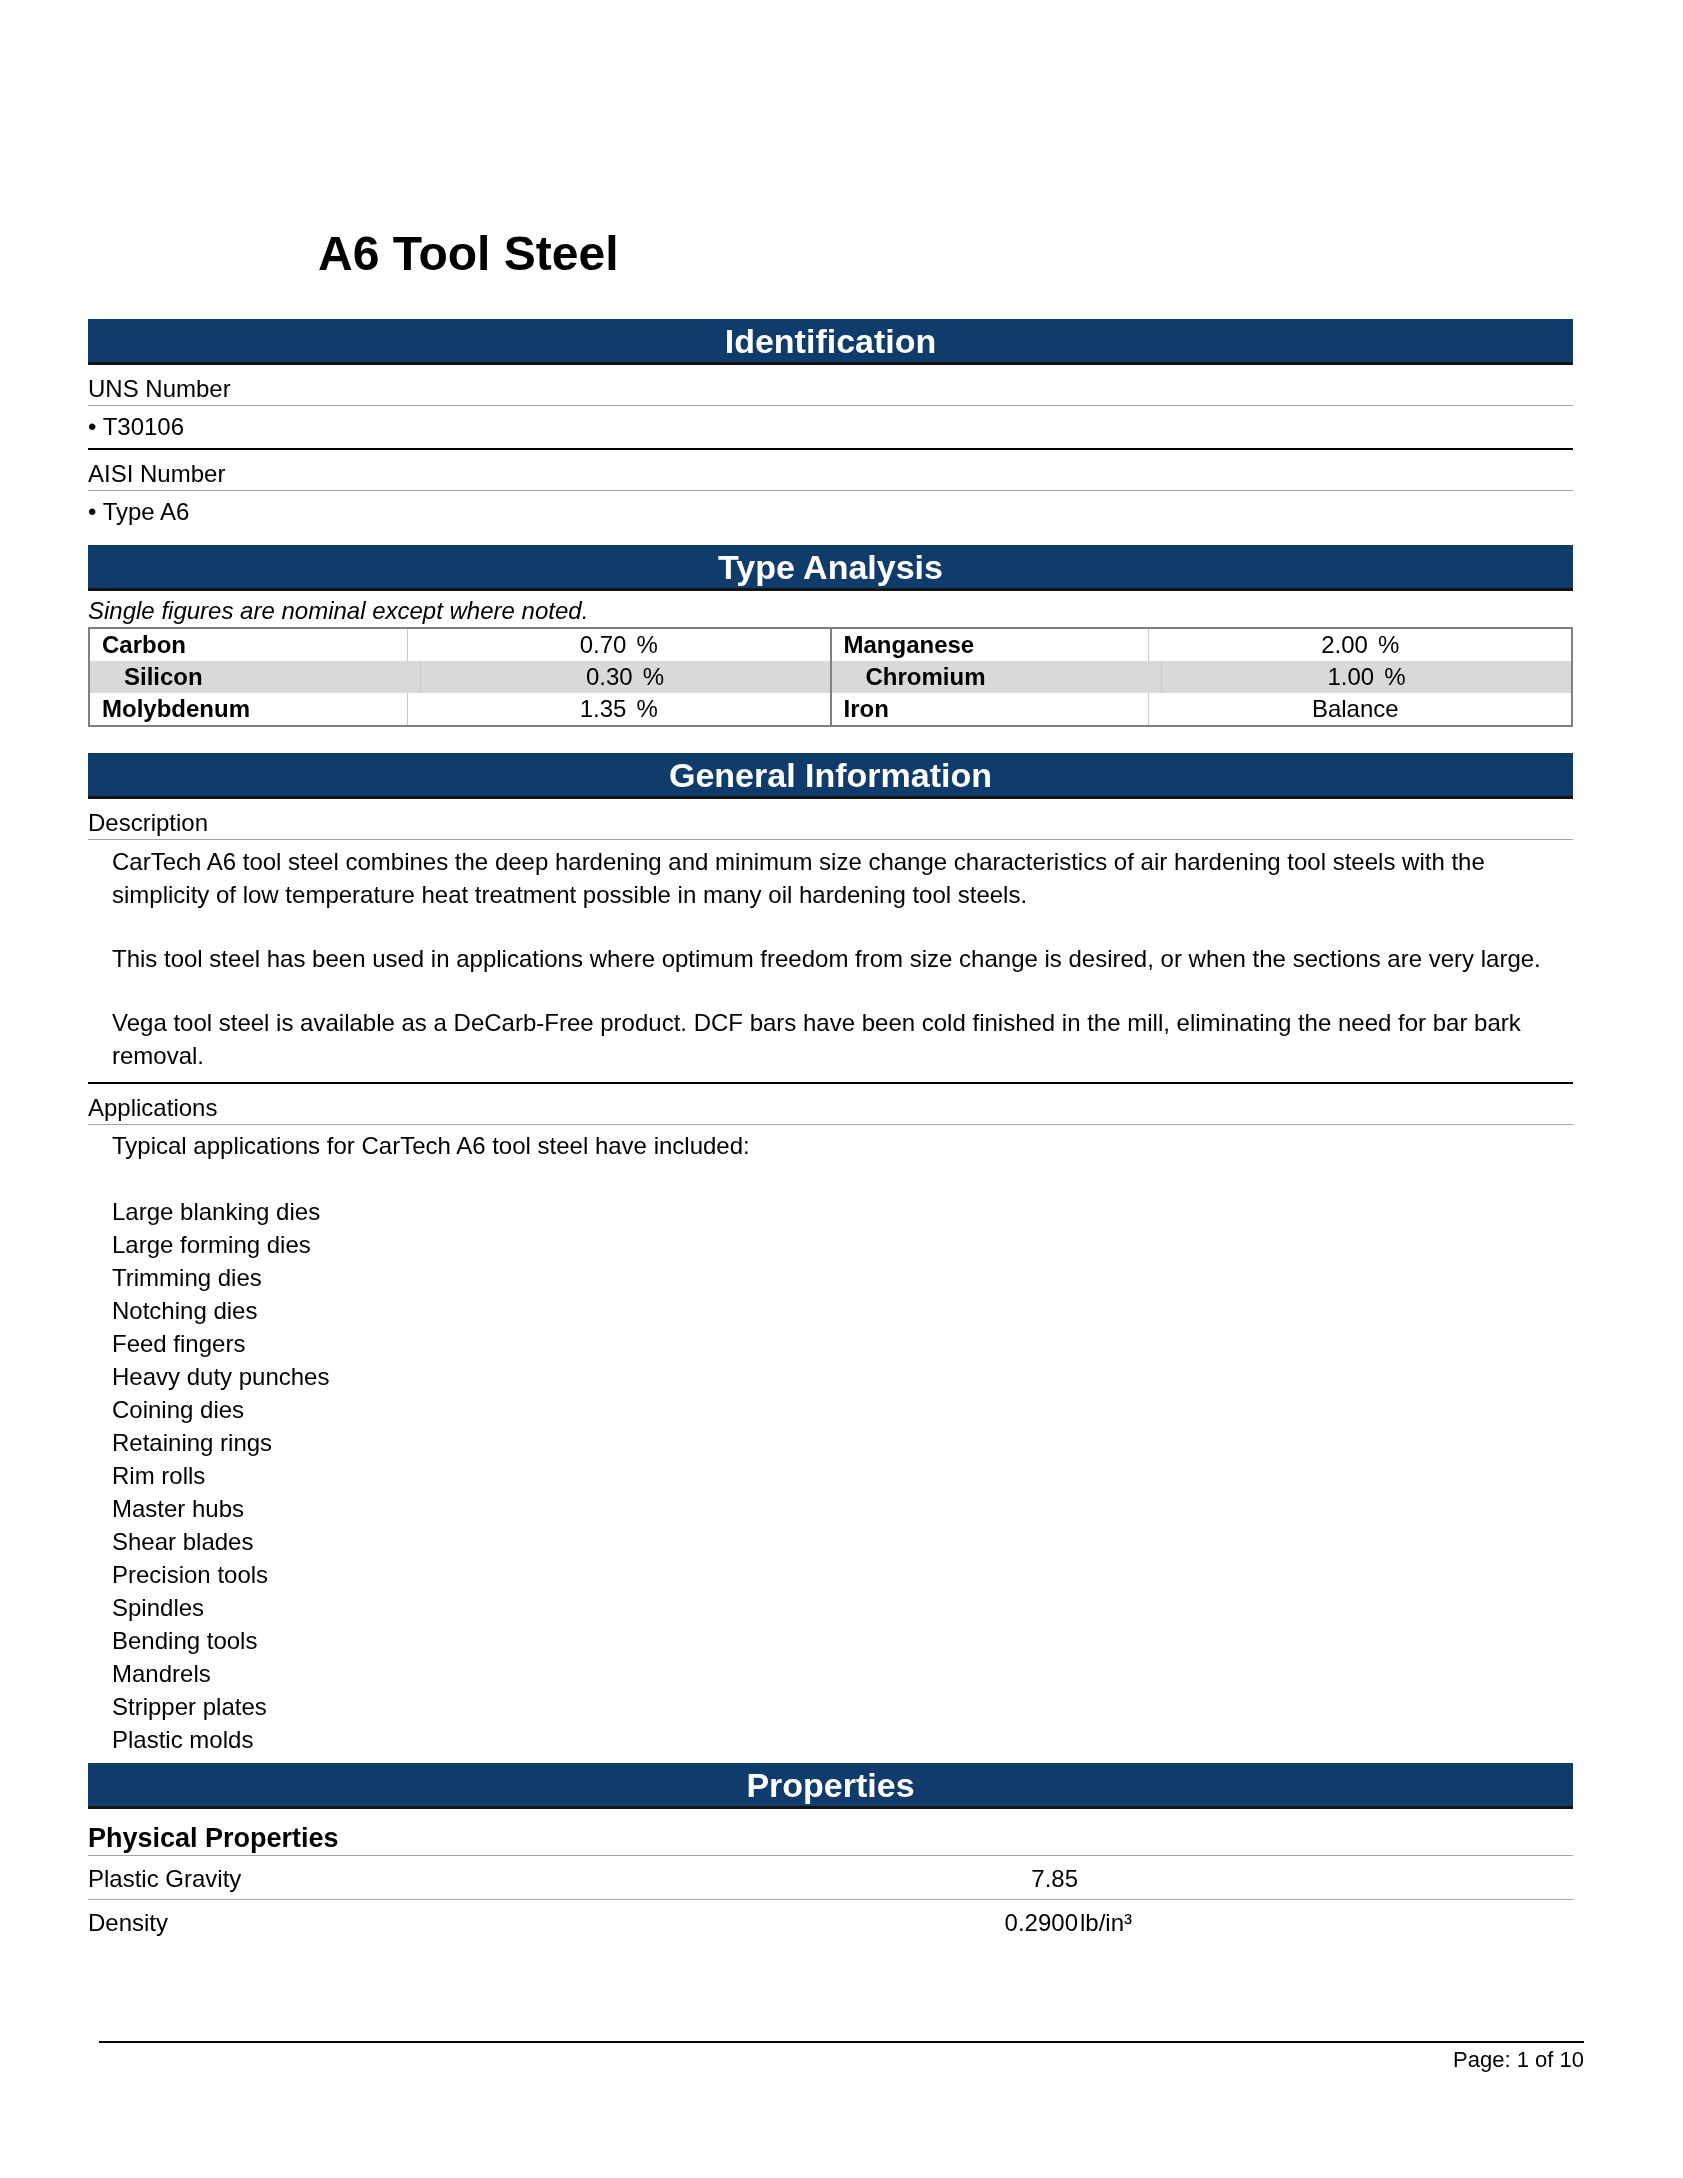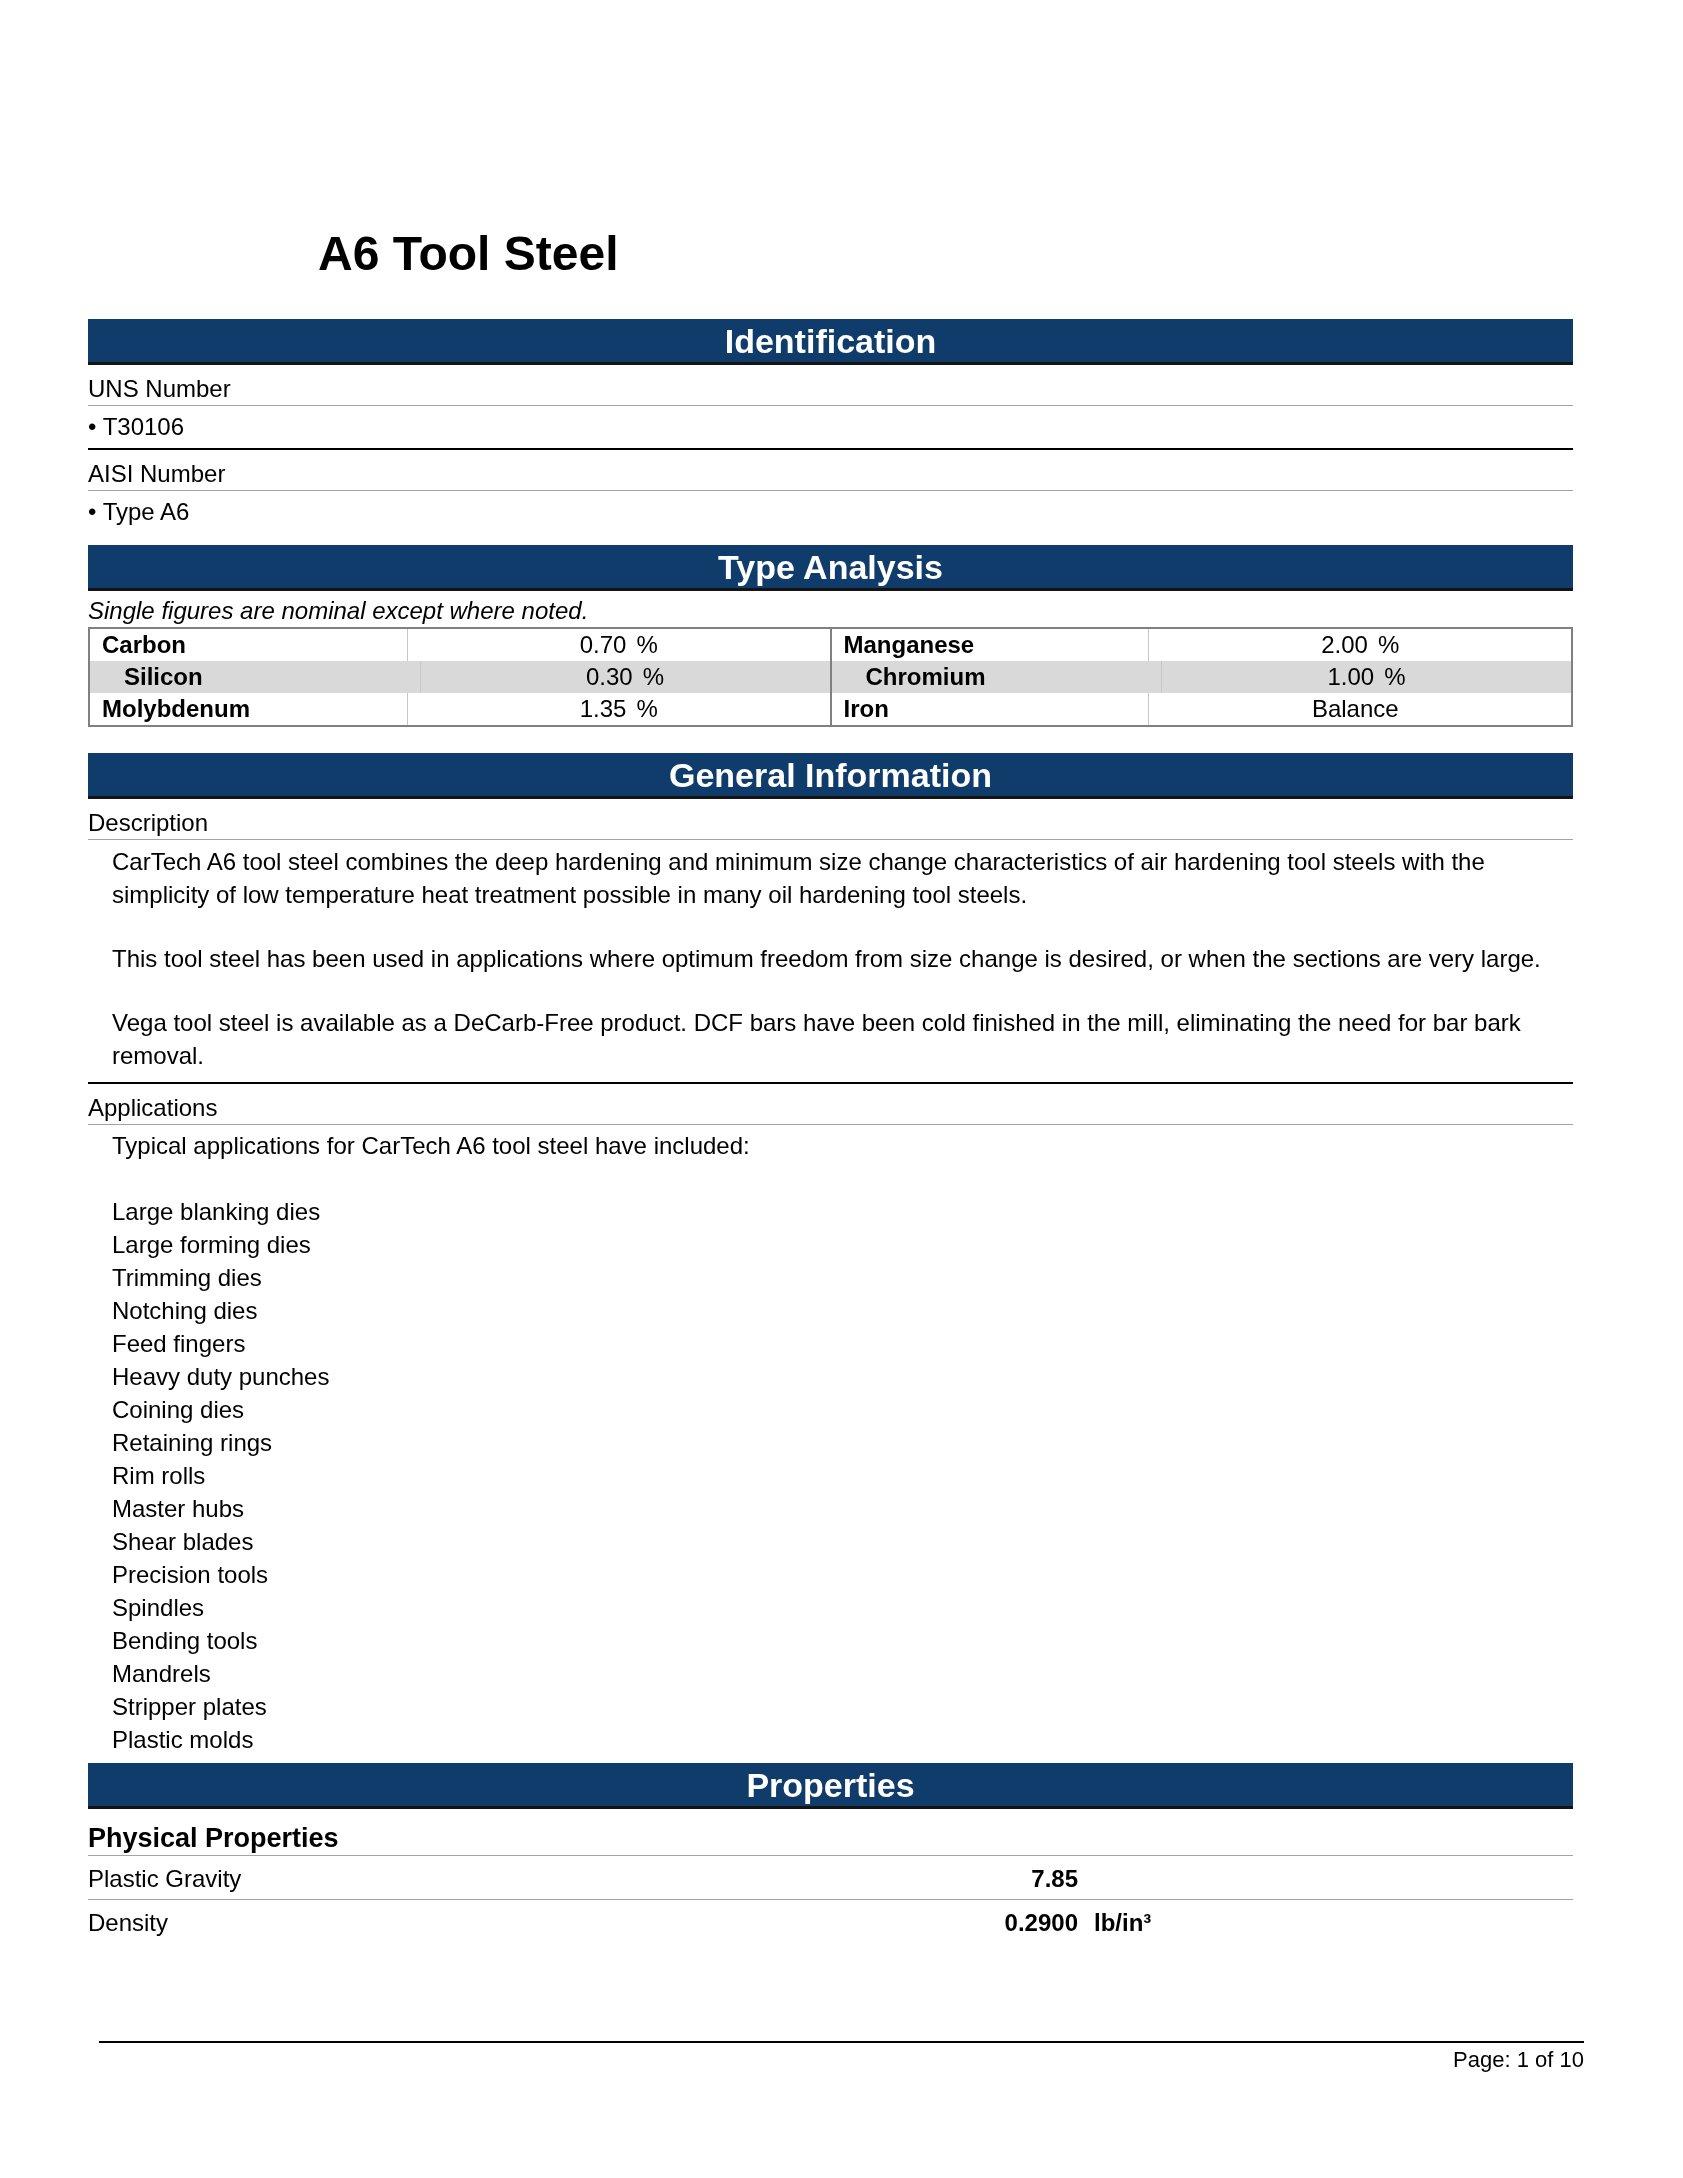--- a/index.html
+++ b/index.html
@@ -96,22 +96,22 @@
   }
   .prop-row {
     display: flex;
     padding: 6px 0 4px 0;
     line-height: 33px;
     font-size: 24px;
     border-bottom: 1px solid #a3a3a3;
   }
   .prop-row-last { border-bottom: none; }
   .prop-label { width: 594px; }
-  .prop-value { width: 396px; text-align: right; font-weight: bold; }
-  .prop-unit  { margin-left: 16px; font-weight: bold; }
+  .prop-value { width: 396px; text-align: right; }
+  .prop-unit  { margin-left: 2px; }
 
   .footer {
     position: absolute;
     left: 99px;
     top: 2041px;
     width: 1485px;
     border-top: 2px solid #000000;
   }
   .footer-label {
     text-align: right;

